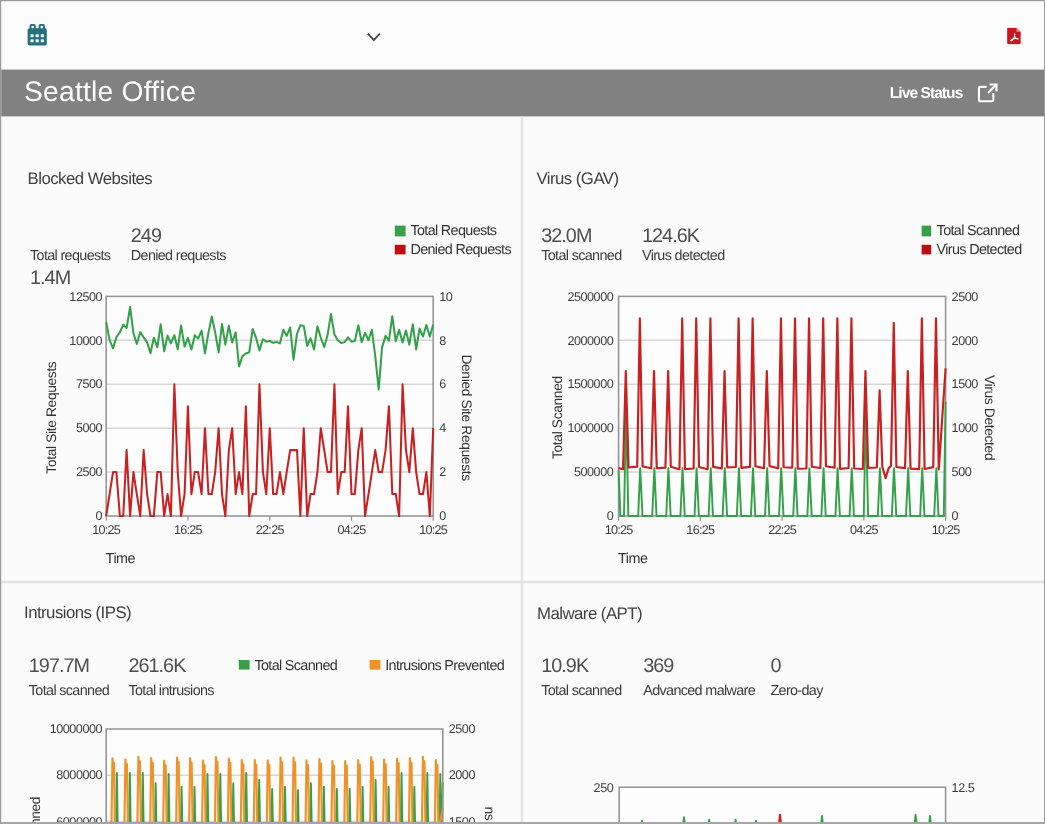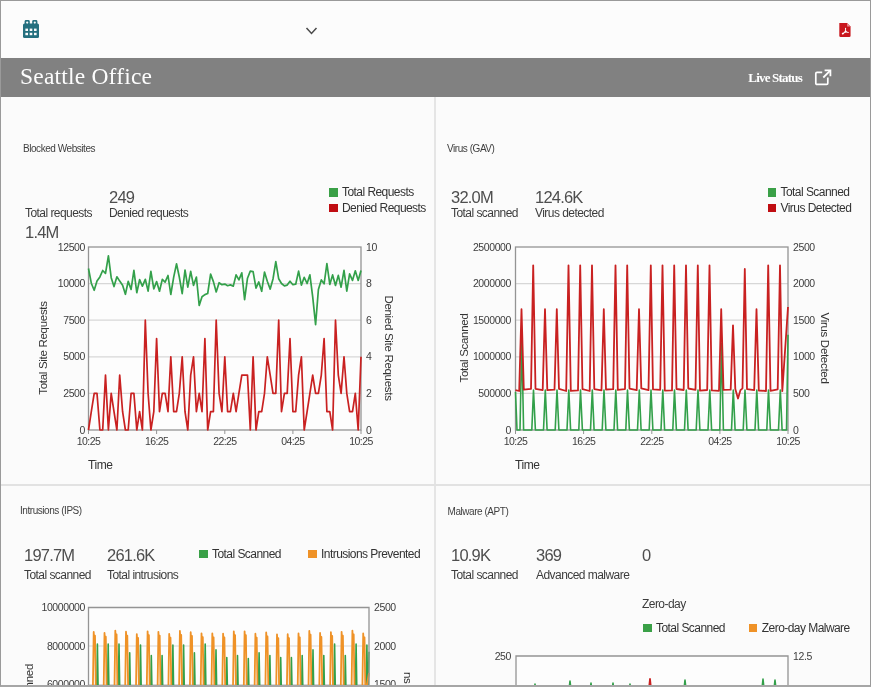--- a/index.html
+++ b/index.html
@@ -1,25 +1,25 @@
 <!DOCTYPE html>
 <html><head>
 <meta charset="utf-8">
 <style>
 html,body{margin:0;padding:0;}
 body{width:871px;height:687px;position:relative;font-family:"Liberation Sans",sans-serif;background:#fbfbfb;overflow:hidden;}
 .abs{position:absolute;}
 #frame{position:absolute;left:0;top:0;width:869px;height:684px;border:1px solid #9a9a9a;border-bottom:2px solid #a6a6a6;z-index:50;pointer-events:none;}
 #topbar{position:absolute;left:1px;top:1px;width:869px;height:56px;background:#fcfcfc;}
-#graybar{position:absolute;left:1px;top:58px;width:869px;height:38.5px;background:#818181;font-family:Liberation Serif, serif;}
+#graybar{position:absolute;left:1px;top:58px;width:869px;height:38.5px;background:#818181;}
 #graybar .title{position:absolute;left:19px;top:4.5px;font-size:23.5px;color:#fdfdfd;letter-spacing:0.2px;}
 #livestatus{position:absolute;right:68px;top:12px;font-size:13px;font-weight:bold;color:#ffffff;letter-spacing:-0.8px;}
 .vdiv{position:absolute;left:434px;top:97px;width:1.5px;height:590px;background:#e5e5e5;}
 .hdiv{position:absolute;left:1px;top:483.5px;width:869px;height:2px;background:#e2e2e2;}
-.ptitle{position:absolute;font-size:10px;color:#3f3f3f;letter-spacing:-0.45px;line-height:15px;}
+.ptitle{position:absolute;font-size:14px;color:#3f3f3f;letter-spacing:-0.45px;line-height:15px;}
 .bignum{position:absolute;font-size:16.5px;color:#4e4e4e;letter-spacing:-0.8px;line-height:20px;}
 .slabel{position:absolute;font-size:12px;color:#3c3c3c;letter-spacing:-0.55px;line-height:14px;}
 .legend{position:absolute;font-size:12px;color:#333;letter-spacing:-0.55px;}
 .legrow{height:15.7px;line-height:15.7px;white-space:nowrap;}
 .sq{display:inline-block;width:8.5px;height:8.5px;margin-right:4.5px;vertical-align:-0.5px;}
 .lgi{display:inline-block;}
 </style>
 </head>
 <body>
 <div id="topbar">
@@ -77,35 +77,34 @@
 <div class="bignum" style="left:24px;top:545px;">197.7M</div>
 <div class="slabel" style="left:24px;top:568px;">Total scanned</div>
 <div class="bignum" style="left:107px;top:545px;">261.6K</div>
 <div class="slabel" style="left:107px;top:568px;">Total intrusions</div>
 
 <div class="bignum" style="left:451px;top:545px;">10.9K</div>
 <div class="slabel" style="left:451px;top:568px;">Total scanned</div>
 <div class="bignum" style="left:536px;top:545px;">369</div>
 <div class="slabel" style="left:536px;top:568px;">Advanced malware</div>
 <div class="bignum" style="left:642px;top:545px;">0</div>
-<div class="slabel" style="left:642px;top:568px;margin-top:29px;">Zero-day</div>
+<div class="slabel" style="left:642px;top:568px;">Zero-day</div>
 
 <div class="legend" style="left:329px;top:185px;">
   <div class="legrow"><span class="sq" style="background:#3aa047"></span>Total Requests</div>
   <div class="legrow"><span class="sq" style="background:#c00d12"></span>Denied Requests</div>
 </div>
 <div class="legend" style="left:767.5px;top:185px;">
   <div class="legrow"><span class="sq" style="background:#3aa047"></span>Total Scanned</div>
   <div class="legrow"><span class="sq" style="background:#c00d12"></span>Virus Detected</div>
 </div>
 <div class="legend" style="left:199px;top:546.5px;">
   <div class="legrow"><span class="lgi" style="width:109px"><span class="sq" style="background:#3aa047"></span>Total Scanned</span><span class="lgi"><span class="sq" style="background:#ef9227"></span>Intrusions Prevented</span></div>
 </div>
 <div class="legend" style="left:643px;top:620.5px;">
-  <div class="legrow"><span class="lgi" style="width:105.8px"><span class="sq" style="background:#3aa047"></span>Total Scanned</span><span class="lgi"><span class="sq" style="background:#ef9227"></span>Zero-day Malware</span></div>
 </div>
 
 <svg width="871" height="687" style="position:absolute;left:0;top:0;" font-family="Liberation Sans, sans-serif">
   <g>
     <rect x="88.5" y="247" width="272.5" height="183" fill="#fdfdfd" stroke="none"></rect>
     <line x1="88.5" y1="283.6" x2="361" y2="283.6" stroke="#d7d7d7" stroke-width="1.2"></line>
     <line x1="88.5" y1="320.2" x2="361" y2="320.2" stroke="#d7d7d7" stroke-width="1.2"></line>
     <line x1="88.5" y1="356.8" x2="361" y2="356.8" stroke="#d7d7d7" stroke-width="1.2"></line>
     <line x1="88.5" y1="393.4" x2="361" y2="393.4" stroke="#d7d7d7" stroke-width="1.2"></line>
     <rect x="88.5" y="247" width="272.5" height="183" fill="none" stroke="#949494" stroke-width="1.3"></rect>

